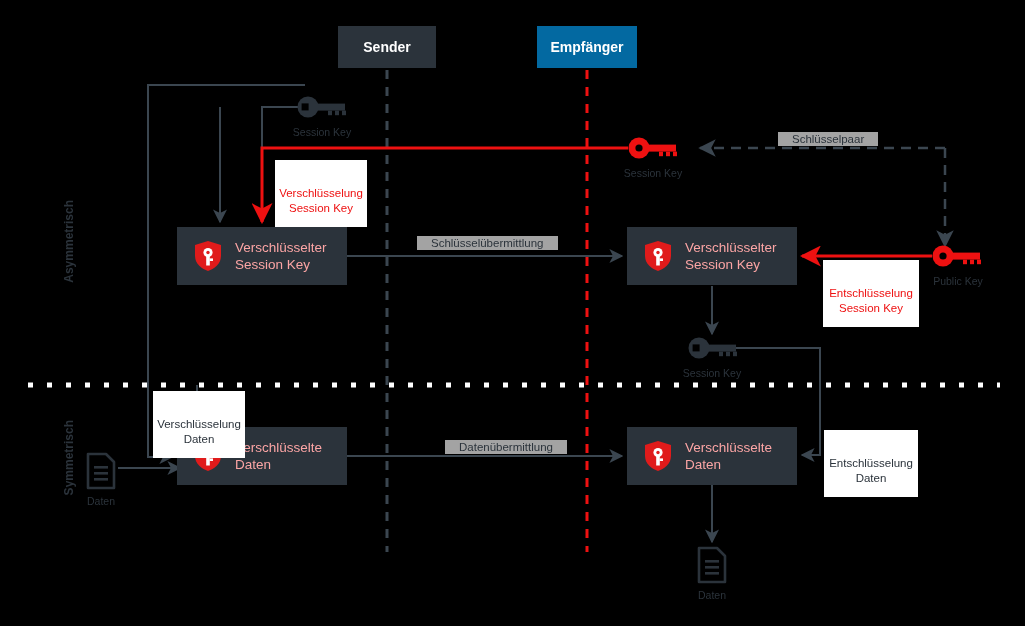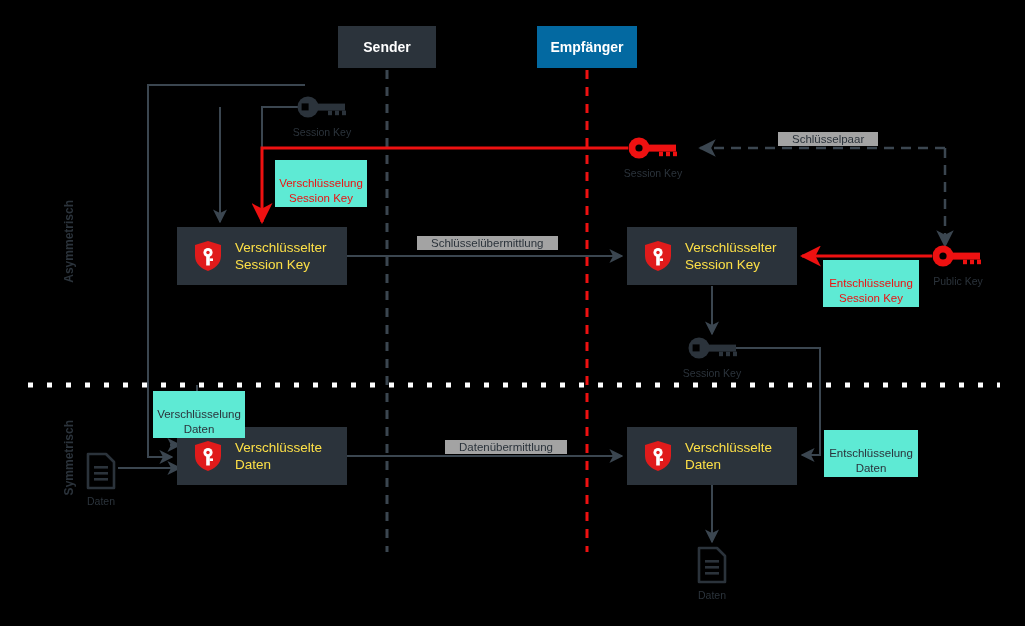--- a/index.html
+++ b/index.html
@@ -4,36 +4,36 @@
 <title>Hybride Verschlüsselung</title>
 <style>
   html,body{margin:0;padding:0;background:#000;}
   body{width:1025px;height:626px;overflow:hidden;
        font-family:"Liberation Sans","DejaVu Sans",sans-serif;}
   #stage{position:relative;width:1025px;height:510px;background:#000;border-radius:25px;}
   svg.layer{position:absolute;left:0;top:0;width:1025px;height:626px;overflow:visible;}
 
   .node-box{position:absolute;background:#2b333b;display:flex;align-items:center;}
   .node-box .shield{margin-left:18px;margin-right:14px;flex:0 0 auto;}
-  .node-box .boxlabel{color:#fde047;font-size:13.5px;line-height:17px;white-space:pre-line;}
+  .node-box .boxlabel{color:#fca5a5;font-size:13.5px;line-height:17px;white-space:pre-line;}
 
   .party{position:absolute;display:flex;align-items:center;justify-content:center;
          color:#fff;font-size:14px;font-weight:bold;}
   .party.sender{background:#2b333b;}
   .party.recv{background:#0369a1;}
 
   .keylabel{position:absolute;color:#2b333b;font-size:10.5px;text-align:center;
             white-space:nowrap;}
   .iconlabel{position:absolute;color:#2b333b;font-size:10.5px;text-align:center;
              white-space:nowrap;}
 
   .edge-label{position:absolute;background:#a3a3a3;color:#2b333b;font-size:11.5px;
               font-weight:normal;padding:1px 14px;white-space:nowrap;}
-  .note{position:absolute;background:#5eead4;color:#2b333b;font-size:11.5px;
-        text-align:center;line-height:15px;white-space:pre-line;padding:1px 3px;}
+  .note{position:absolute;background:#ffffff;color:#2b333b;font-size:11.5px;
+        text-align:center;line-height:15px;white-space:pre-line;padding:11px 3px;}
   .note.red{color:#ee1111;}
 
   .side-label{position:absolute;color:#2b333b;font-size:12px;font-weight:bold;
               transform-origin:left top;white-space:nowrap;}
 
   .keyicon,.docicon,.shieldicon{display:block;}
 </style>
 </head>
 <body>
 

